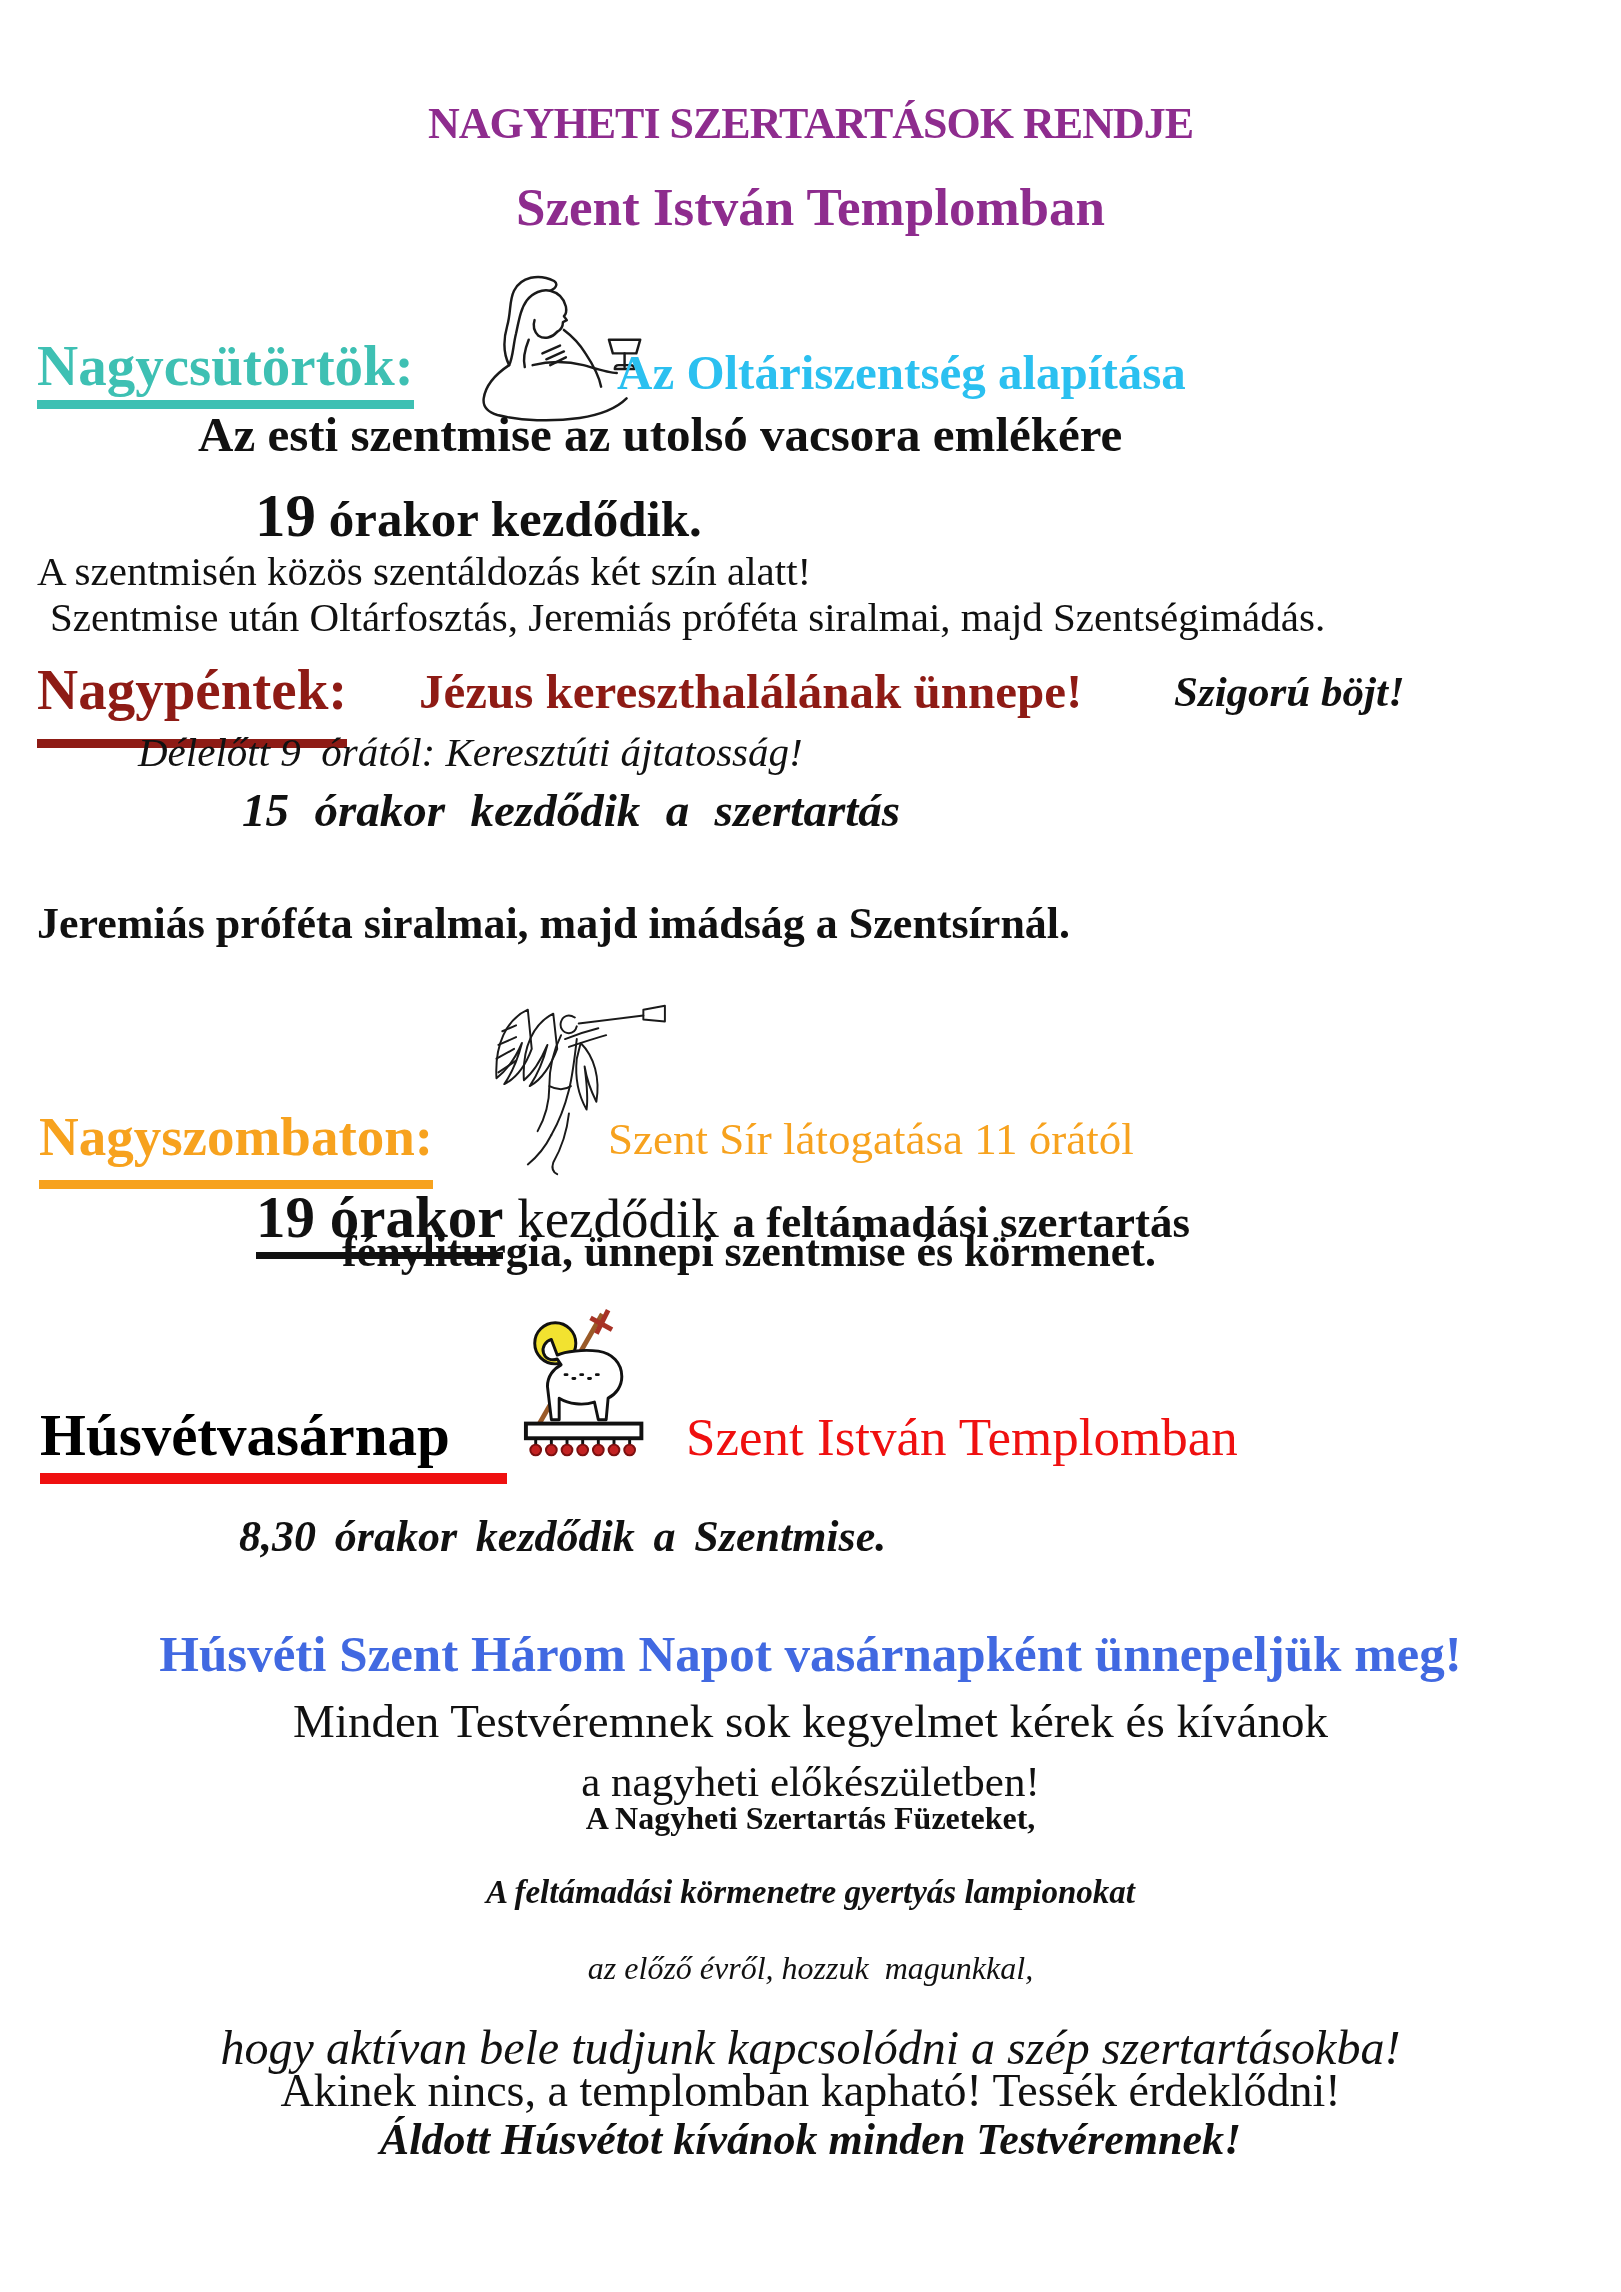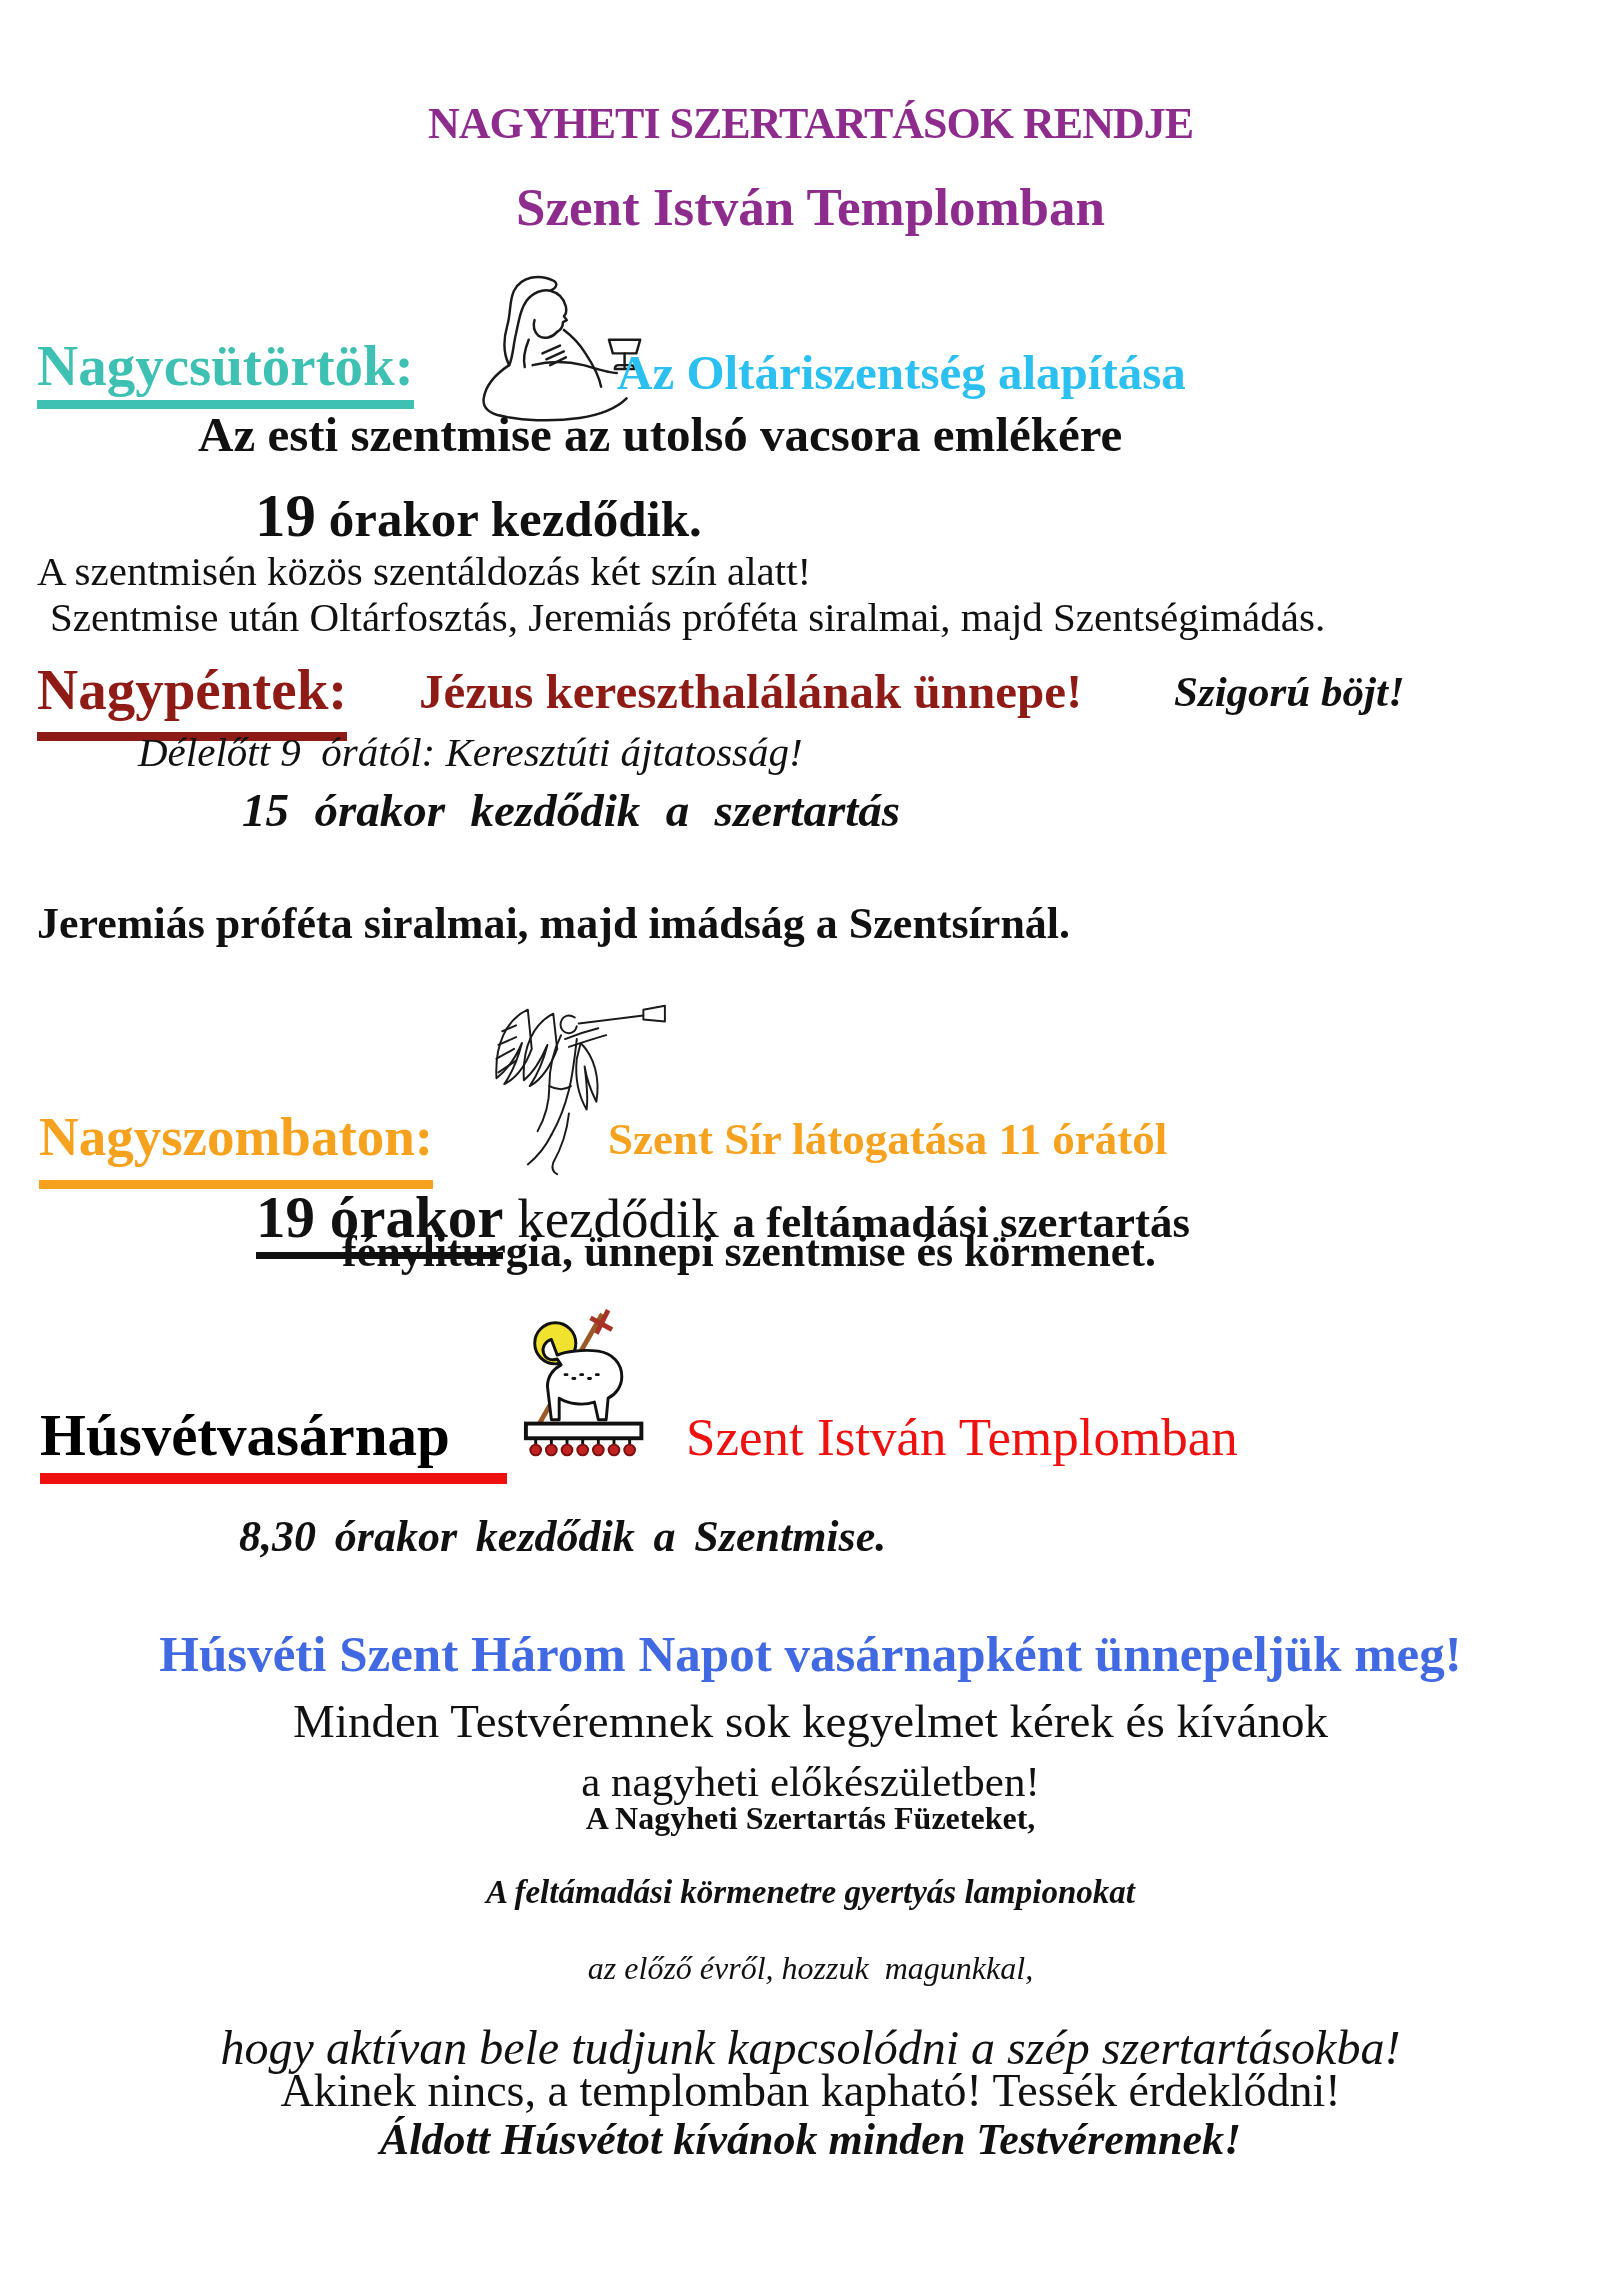--- a/index.html
+++ b/index.html
@@ -25,33 +25,33 @@
   .mt-subtitle{left:617px;top:348px;font-size:49px;font-weight:bold;color:#2BC0F0;}
   .mt-line1{left:198px;top:410px;font-size:49px;font-weight:bold;}
   .mt-time{left:239px;top:469px;font-weight:bold;}
   .mt-time .big{font-size:61px;}
   .mt-time .rest{font-size:51px;}
   .mt-line2{left:37px;top:551px;font-size:41px;}
   .mt-line3{left:37px;top:597px;font-size:41px;margin-left:13px;}
 
   
   .gf-heading{left:37px;top:661px;font-size:57px;font-weight:bold;color:#8E1B15;
-              border-bottom:9.8px solid #8E1B15;padding-bottom:14px;}
+              border-bottom:9.8px solid #8E1B15;padding-bottom:21px;}
   .gf-subtitle{left:419px;top:667px;font-size:49px;font-weight:bold;color:#8E1B15;}
   .gf-fasting{left:1174px;top:670px;font-size:43px;font-weight:bold;font-style:italic;}
   .gf-morning{left:138px;top:732px;font-size:41px;font-style:italic;}
   .gf-time{left:242px;top:787px;font-size:47px;font-weight:bold;font-style:italic;word-spacing:13.7px;}
   .gf-line1{left:37px;top:856px;font-size:44px;font-weight:bold;}
   .gf-line2{left:37px;top:902px;font-size:44px;font-weight:bold;}
   .gf-line3{left:37px;top:953px;font-size:37px;font-weight:bold;font-style:italic;}
 
   
   .hs-heading{left:39px;top:1109px;font-size:55px;font-weight:bold;color:#F7A21E;
               border-bottom:9.8px solid #F7A21E;padding-bottom:16px;}
-  .hs-subtitle{left:608px;top:1117px;font-size:45px;font-weight:bold;color:#F7A21E;}
+  .hs-subtitle{left:608px;top:1117px;font-size:45px;font-weight:normal;color:#F7A21E;}
   .hs-time{left:240px;top:1172px;}
   .hs-time .big{font-size:59px;font-weight:bold;border-bottom:7.8px solid #111;padding-bottom:2px;}
   .hs-time .mid{font-size:55px;}
   .hs-time .rest{font-size:45px;font-weight:bold;}
   .hs-line1{left:342px;top:1230px;font-size:44px;font-weight:bold;}
 
   
   .es-heading{left:40px;top:1406px;font-size:59px;font-weight:bold;color:#000000;
               border-bottom:11.8px solid #EF1010;padding-bottom:7.8px;padding-right:57px;}
   .es-subtitle{left:686px;top:1411px;font-size:53px;color:#EF1010;}

